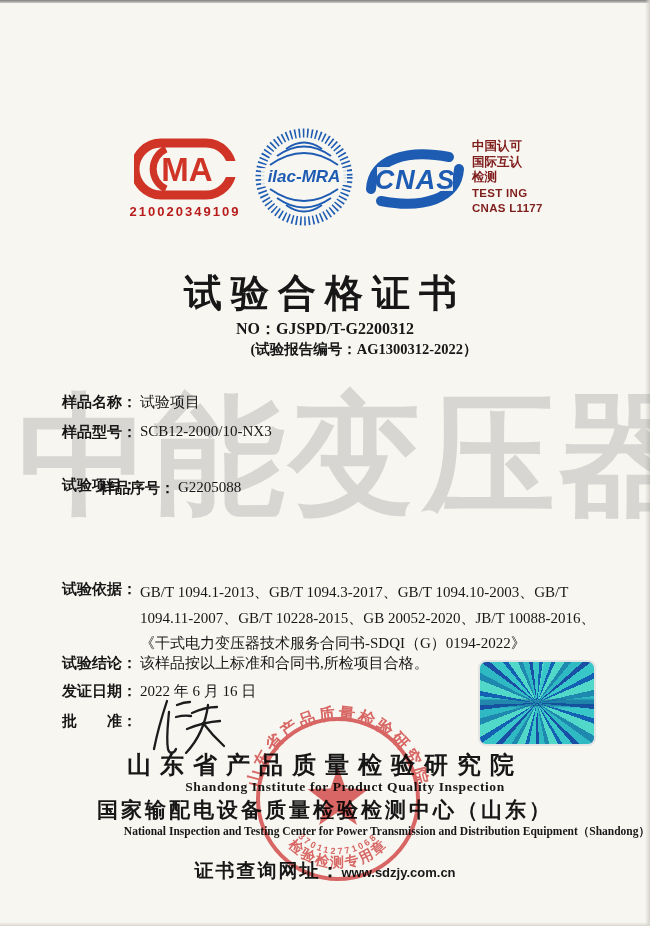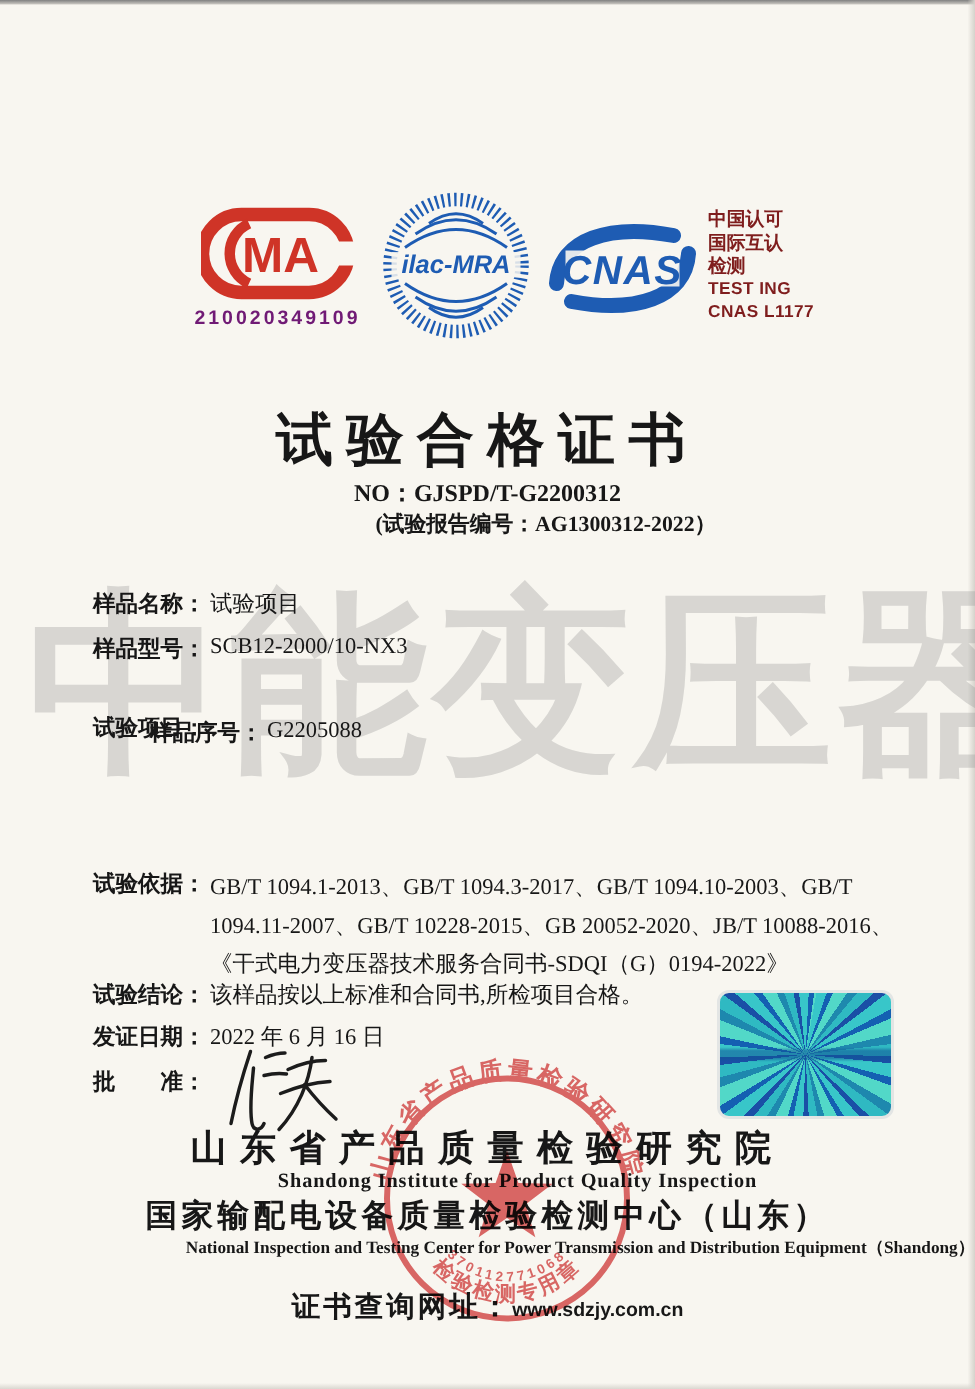--- a/index.html
+++ b/index.html
@@ -13,21 +13,21 @@
   .edge-right{position:absolute;top:0;right:0;bottom:0;width:5px;
     background:linear-gradient(to left,#d5d2cb,rgba(213,210,203,0));}
   .edge-bottom{position:absolute;left:0;right:0;bottom:0;height:4px;
     background:linear-gradient(to top,#dad7d0,rgba(218,215,208,0));}
 
   .abs{position:absolute;}
 
   
   .cma-num{left:126px;top:204px;width:118px;text-align:center;
     font-family:"Liberation Sans","DejaVu Sans",sans-serif;
-    font-size:13px;font-weight:bold;letter-spacing:2px;color:#701a75;}
+    font-size:13px;font-weight:bold;letter-spacing:2px;color:#b91c1c;}
   .accred{left:472px;top:139px;color:#7f1d1d;
     font-family:"Liberation Sans","DejaVu Sans",sans-serif;font-weight:bold;}
   .accred .cn{font-size:12.5px;line-height:15.5px;}
   .accred .en{font-size:11.5px;line-height:15px;letter-spacing:0.3px;}
 
   
   .title{left:0;top:268px;width:100%;text-align:center;
     font-size:38px;font-weight:bold;letter-spacing:9px;}
   .no-line{left:0;top:319px;width:100%;text-align:center;
     font-size:16px;font-weight:bold;}

